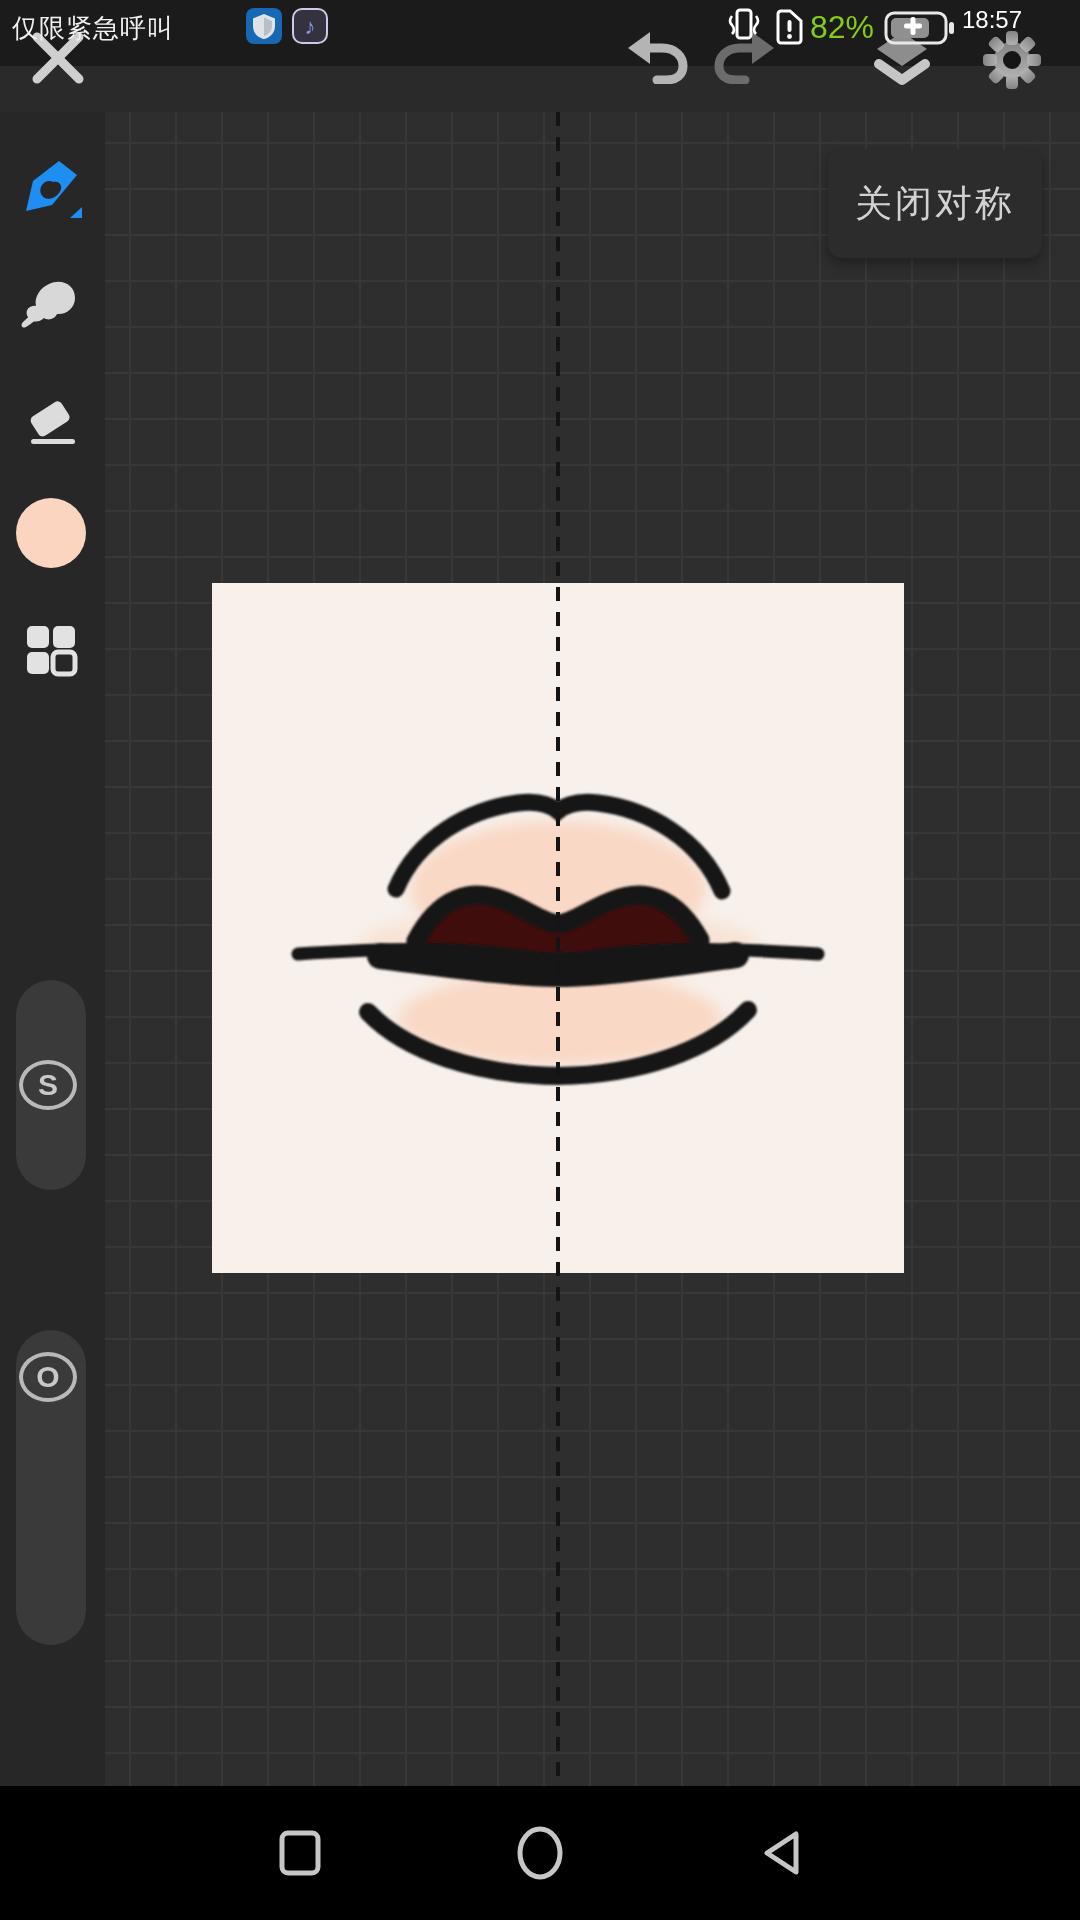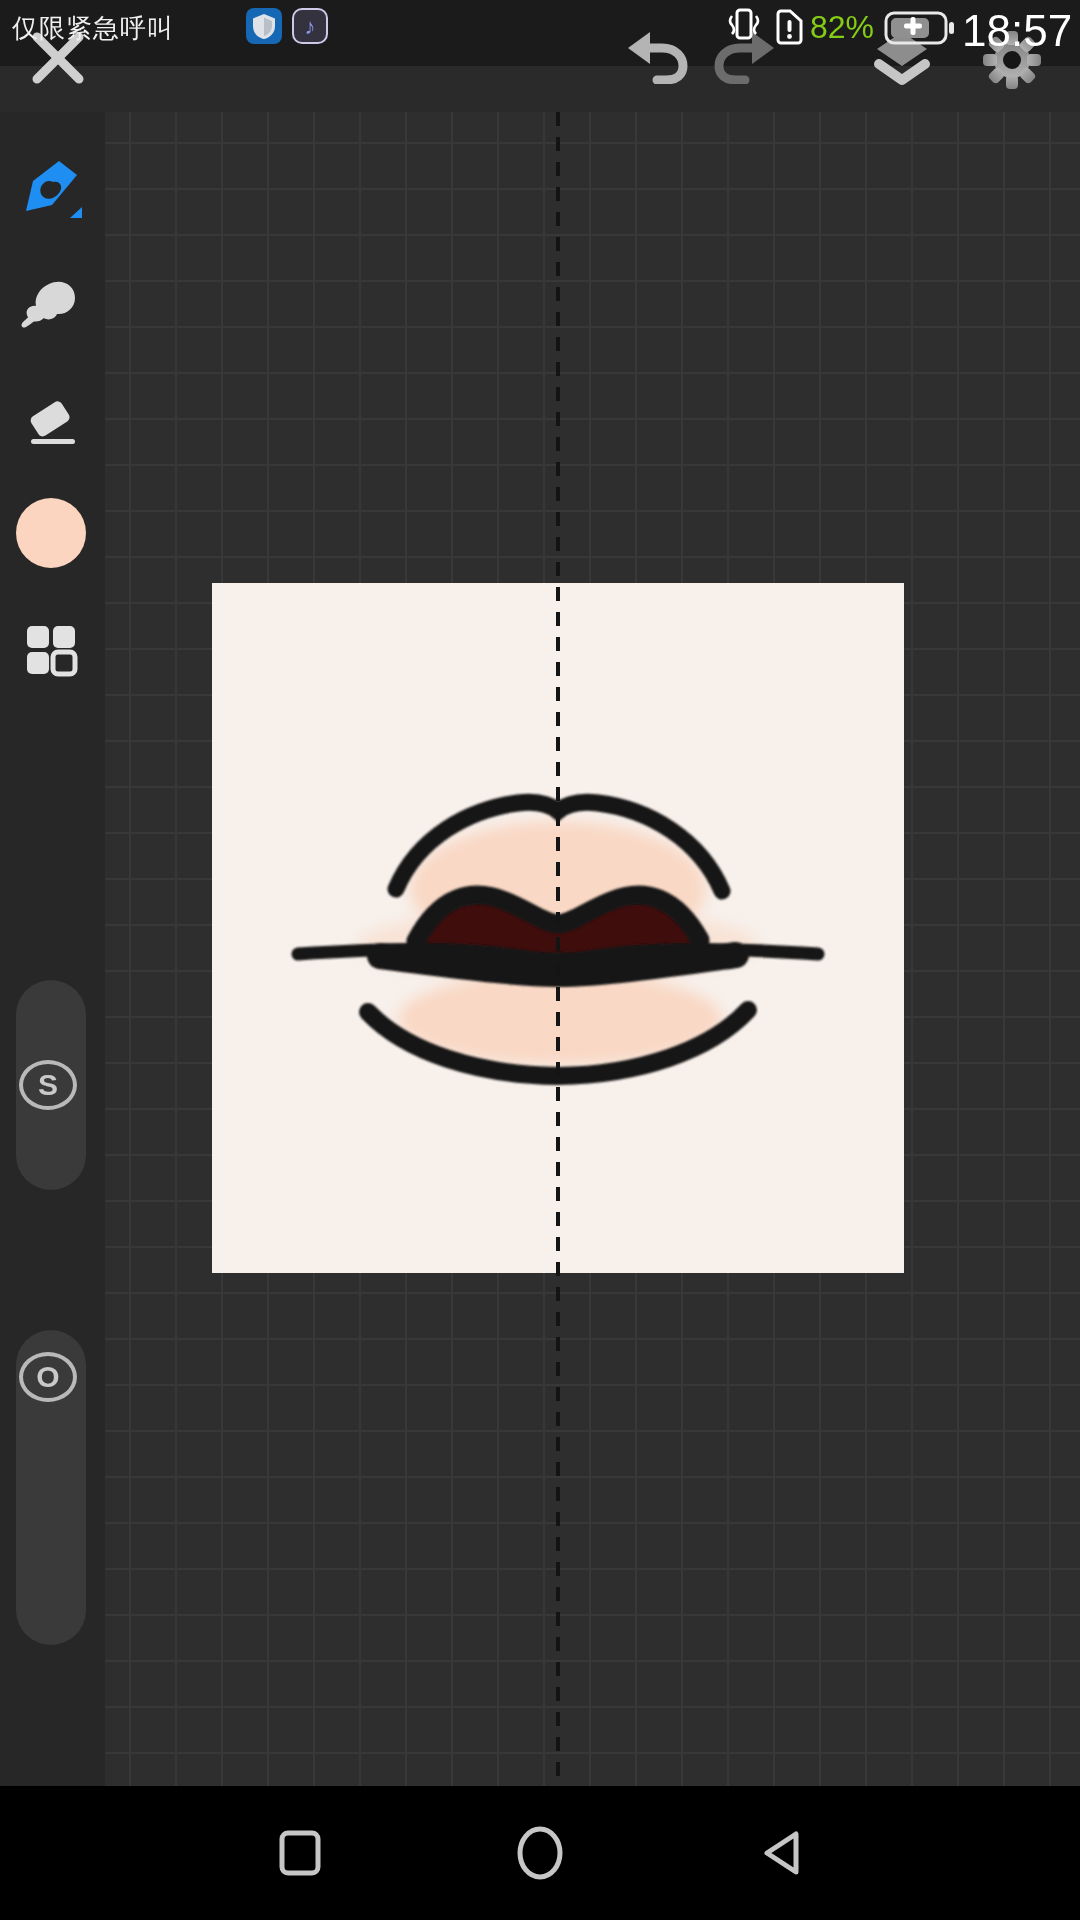--- a/index.html
+++ b/index.html
@@ -14,21 +14,21 @@
     position:absolute;left:0;top:0;width:1080px;height:112px;
     background:linear-gradient(#1b1b1b 0,#1b1b1b 66px,#2a2a2a 66px,#2a2a2a 112px);
     z-index:20;
   }
   .hicon{position:absolute;z-index:22;}
   .status-text{
     position:absolute;left:12px;top:11px;font-size:26px;color:#f0f0f0;z-index:23;
     letter-spacing:1px;white-space:nowrap;
   }
   .pct{position:absolute;left:810px;top:9px;font-size:32px;color:#84cc16;z-index:23;}
-  .clock{position:absolute;left:962px;top:6px;font-size:44px;color:#fff;z-index:23;}
+  .clock{position:absolute;left:962px;top:6px;font-size:24px;color:#fff;z-index:23;}
   
   .grid-area{
     position:absolute;left:105px;top:112px;width:975px;height:1674px;
     background-color:#2e2e2e;
     background-image:
       linear-gradient(#383838 2px,transparent 2px),
       linear-gradient(90deg,#383838 2px,transparent 2px);
     background-size:46px 46px;background-position:24px 30px;
     z-index:1;
   }
@@ -110,20 +110,21 @@
         <path stroke-width="26" d="M168,373 C240,382 302,391 346,391 C390,391 452,382 524,372"></path>
         <path stroke-width="18" d="M156,429 C194,469 266,492 346,493 C426,492 498,468 536,427"></path>
       </g>
     </svg>
   </div>
 
   <svg class="symline" width="12" height="1674">
     <line x1="6" y1="0" x2="6" y2="1674" stroke="#141414" stroke-width="4" stroke-dasharray="14 11"></line>
   </svg>
 
+  <div class="sym-btn">关闭对称</div>
 
   <div class="sidebar">
 
     <svg class="tool" style="top:42px" viewBox="0 0 64 64">
       <g>
         <path fill="#1e8ef2" d="M7,57 L14,27 L40,7 L58,21 L33,51 Z"></path>
         <path fill="#262626" d="M22,40 C19,32 27,24 34,28 C41,26 45,33 40,39 C35,46 25,47 22,40 Z"></path>
         <path fill="#1e8ef2" d="M63,53 L63,64 L51,64 Z"></path>
       </g>
     </svg>

